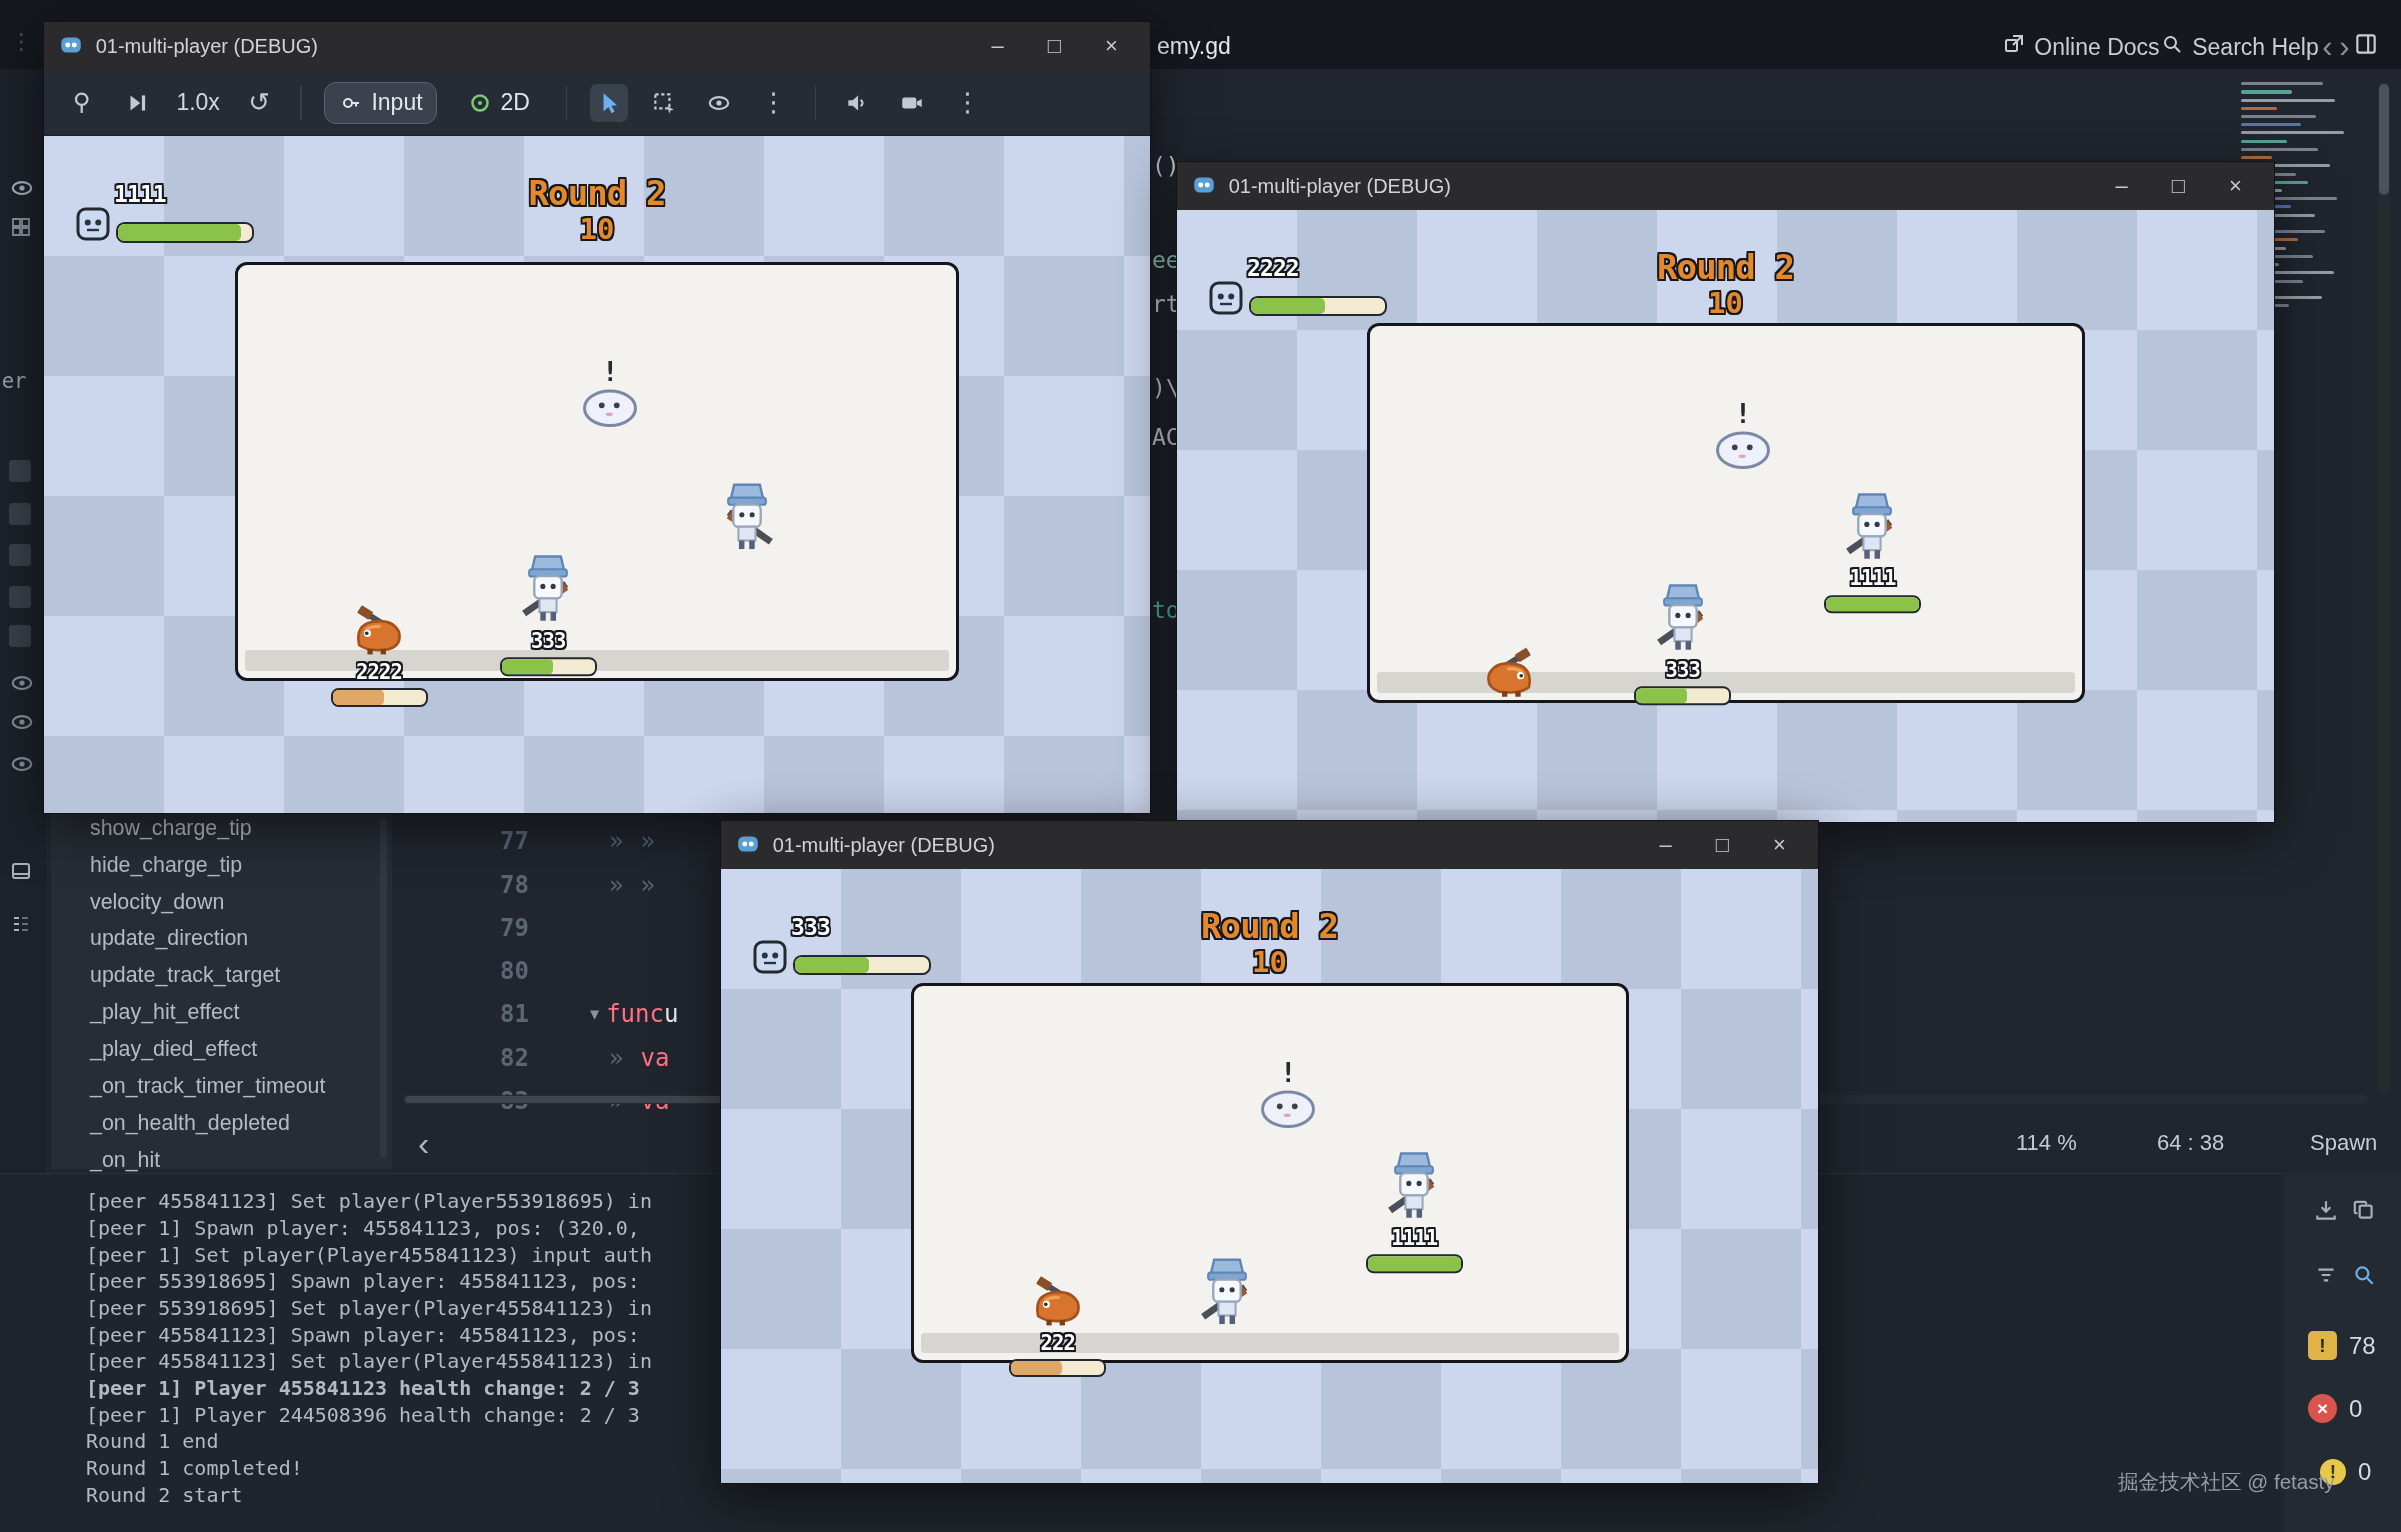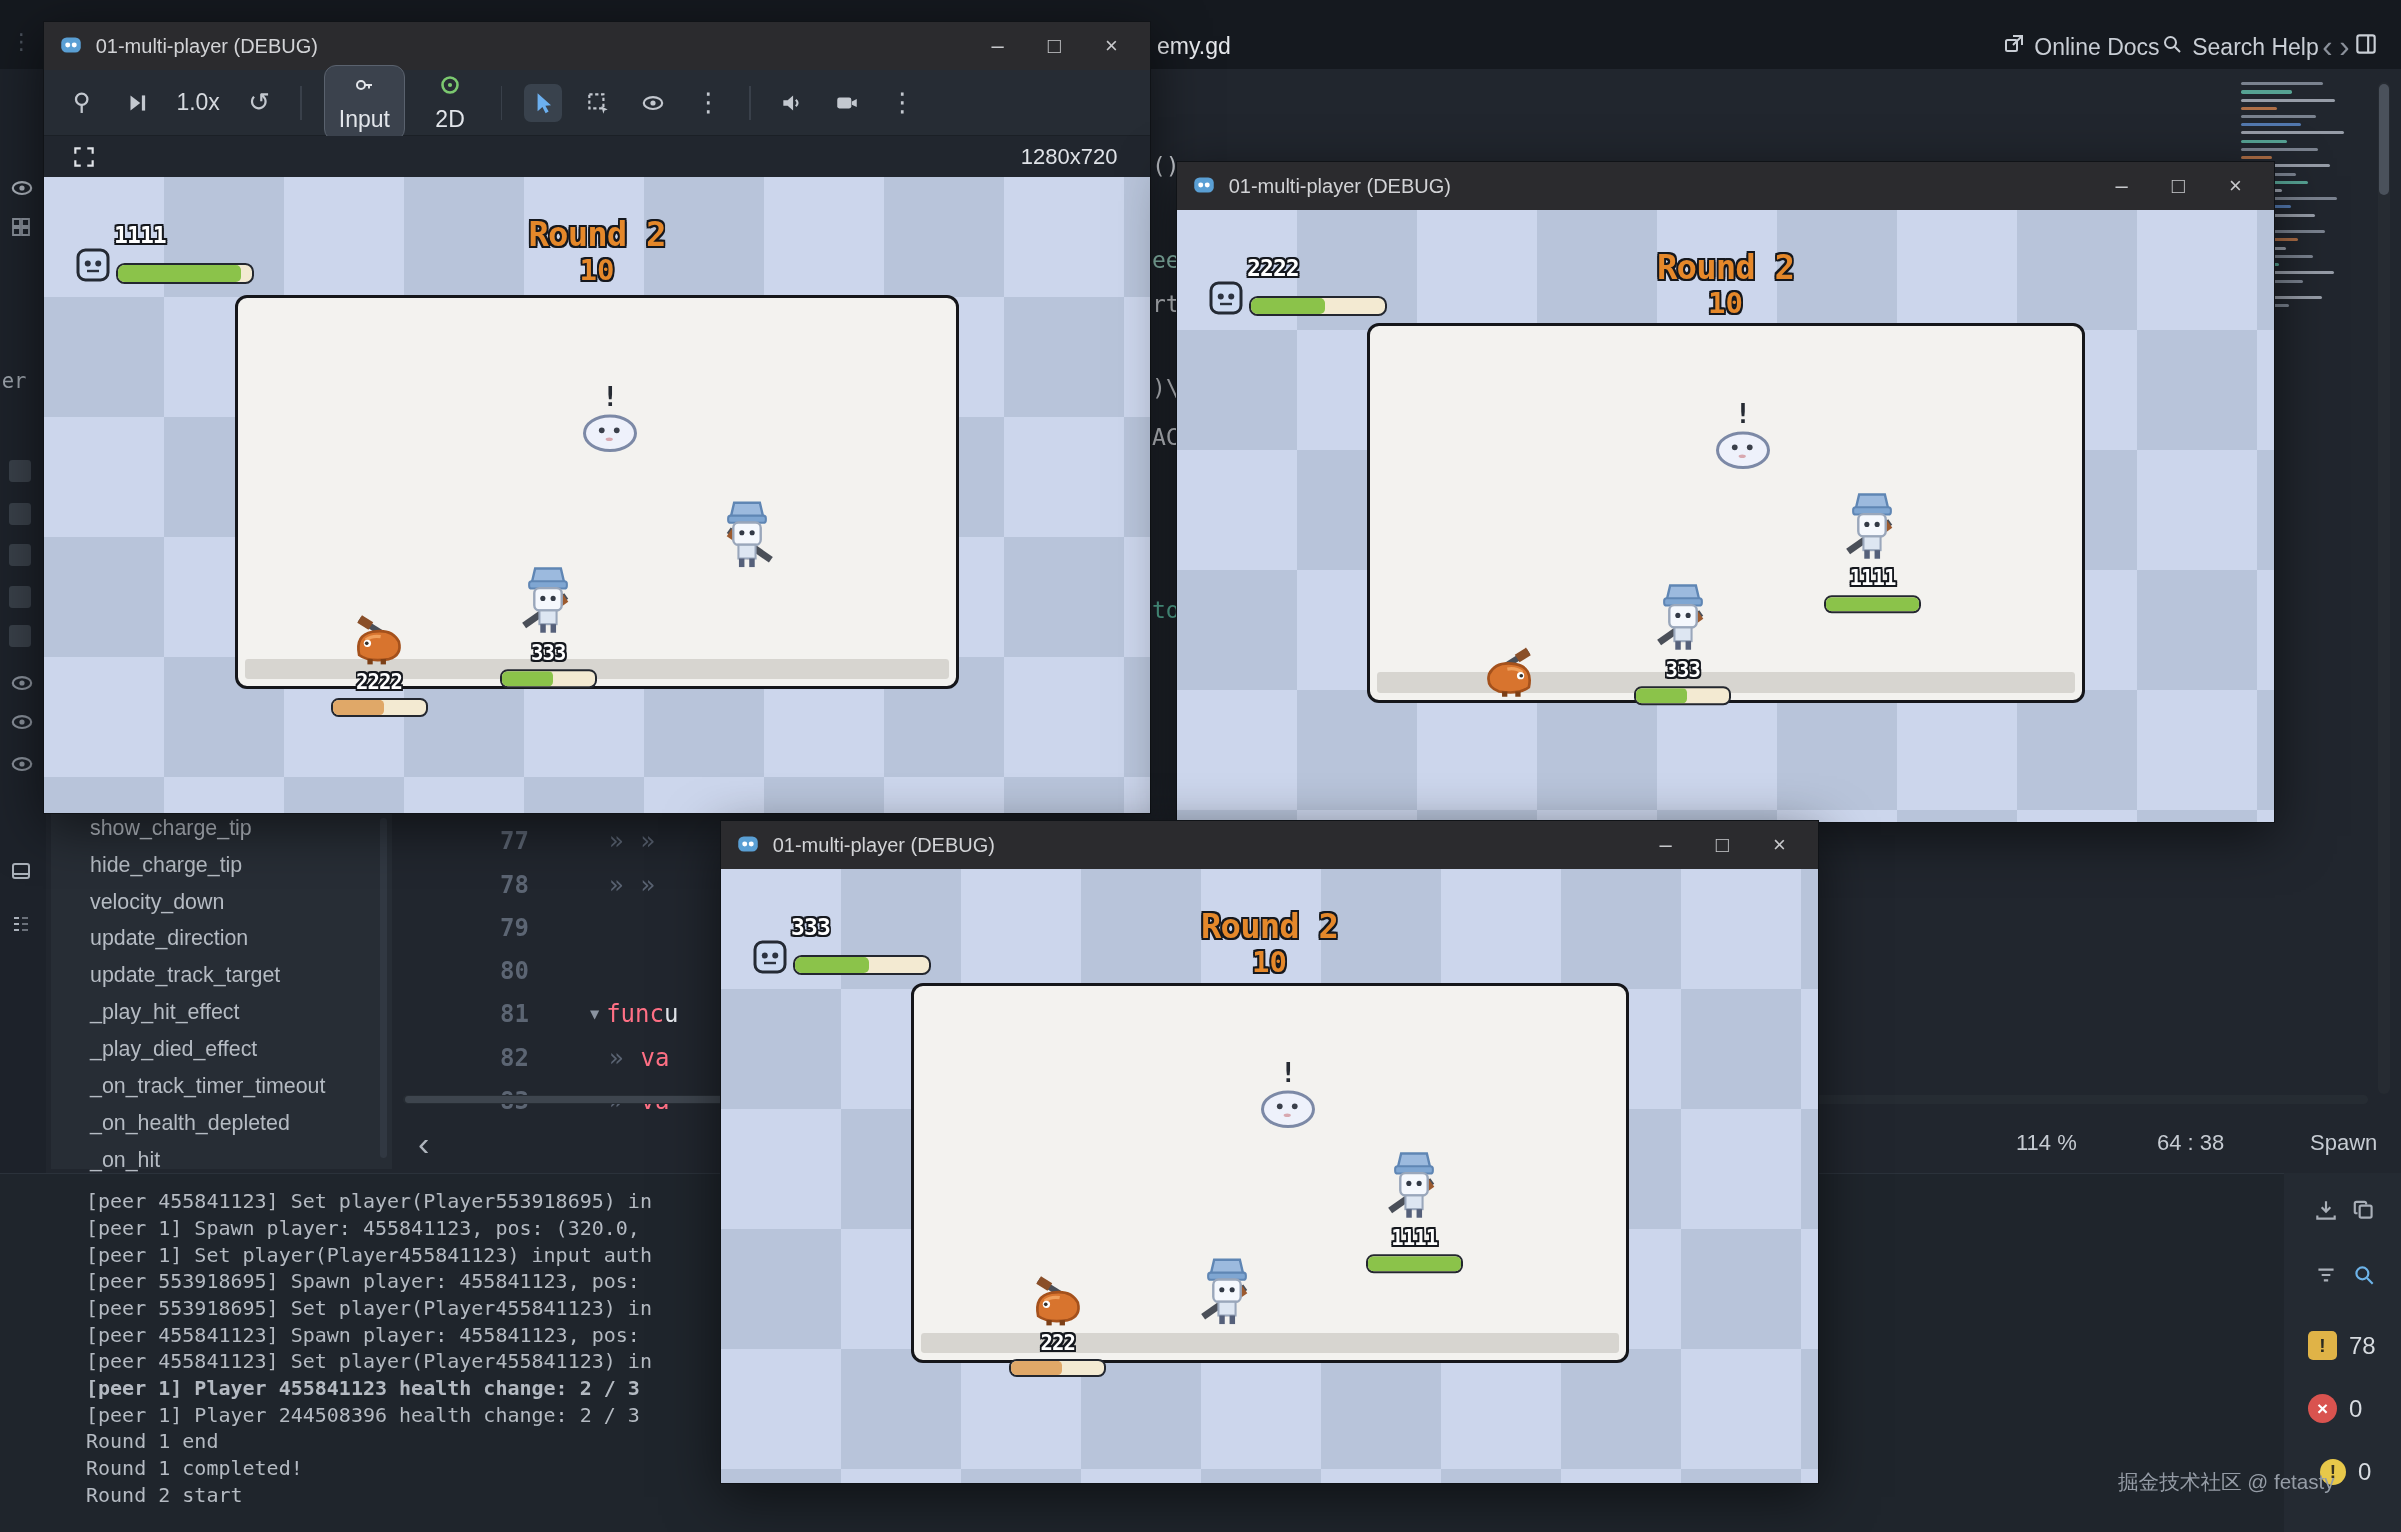--- a/index.html
+++ b/index.html
@@ -63,21 +63,21 @@
   .gwin{position:absolute;display:flex;flex-direction:column;box-shadow:0 13.7px 51px rgba(0,0,0,.55);border:0.9px solid #101317;}
   .wtb{height:48px;background:#2b2b2e;display:flex;align-items:center;padding:0 13.7px;gap:12px;flex:none;}
   .wtitle{color:#d2d3d6;font-size:20px;flex:1;white-space:nowrap;overflow:hidden;}
   .wctls{display:flex;gap:6.9px;}
   .wc{width:50px;text-align:center;color:#c8c9cc;font-size:22px;line-height:34px;}
   .gtoolbar{height:65px;background:#262c34;border-bottom:0.9px solid #1b2026;display:flex;align-items:center;padding:0 19px;gap:17px;color:#c3c8cf;flex:none;}
   .ticon{display:inline-flex;align-items:center;justify-content:center;width:38px;height:38px;}
   .tglyph{font-size:26px;}
   .tlabel{font-size:23px;color:#d5d9de;padding:0 3.4px;}
   .tsep{width:1.7px;height:34px;background:#39404a;margin:0 5.1px;}
-  .tbtn{display:inline-flex;align-items:center;gap:8.6px;font-size:23px;color:#e2e5ea;padding:6.9px 13.7px;border-radius:12px;flex-direction:column;}
+  .tbtn{display:inline-flex;align-items:center;gap:8.6px;font-size:23px;color:#e2e5ea;padding:6.9px 13.7px;border-radius:12px;}
   .tbtn.active{background:#3b424d;border:1.7px solid #5a626e;}
   .ticon.active-box{background:#39424d;border-radius:6.9px;}
   .gsubbar{height:41px;background:#21262e;display:flex;align-items:center;padding:0 20.6px;color:#dfe2e7;flex:none;}
   .gres{margin-left:auto;margin-right:12px;font-size:22px;}
   .gameview{position:relative;flex:1;overflow:hidden;
     background-color:#ccd6ec;
     background-image:
       linear-gradient(45deg,#b8c4da 25%,transparent 25%,transparent 75%,#b8c4da 75%),
       linear-gradient(45deg,#b8c4da 25%,transparent 25%,transparent 75%,#b8c4da 75%);
     background-size:240px 240px;background-position:0 0,120px 120px;}
@@ -407,28 +407,20 @@
             </svg>
           </span>
           <span class="ticon">
             <svg viewBox="0 0 24 24" width="26" height="26">
               <rect x="3" y="7" width="13" height="10" rx="2" fill="currentColor"></rect>
               <path d="M16.5 10.5 L21 8.2 v7.6 L16.5 13.5 Z" fill="currentColor"></path>
             </svg>
           </span>
           <span class="ticon tglyph">⋮</span>
         </div>
-        <div class="gsubbar">
-          <span class="ticon">
-            <svg viewBox="0 0 24 24" width="26" height="26">
-              <path d="M4 9V4h5 M15 4h5v5 M20 15v5h-5 M9 20H4v-5" fill="none" stroke="currentColor" stroke-width="2"></path>
-            </svg>
-          </span>
-          <span class="gres">1280x720</span>
-        </div>
         <div class="gameview">
           <div class="arena">
             <div class="floor"></div>
           </div>
           <div class="hud">
             <span class="hud-avatar"><svg viewBox="0 0 24 24" width="36" height="36">
                 <rect x="2" y="2" width="20" height="20" rx="5" fill="#cddbf2" stroke="#242a34" stroke-width="2"></rect>
                 <circle cx="8.5" cy="11" r="2" fill="#2c3340"></circle>
                 <circle cx="15.5" cy="11" r="2" fill="#2c3340"></circle>
                 <path d="M8 16h8" stroke="#2c3340" stroke-width="1.6"></path>

